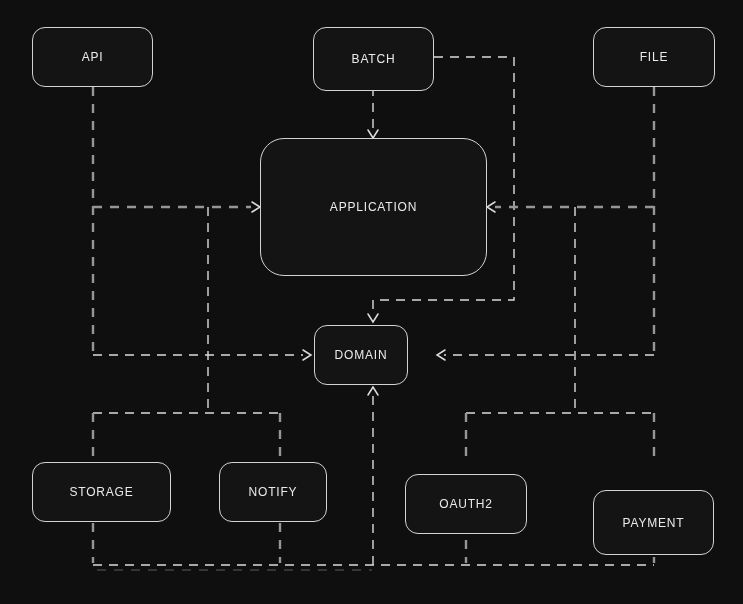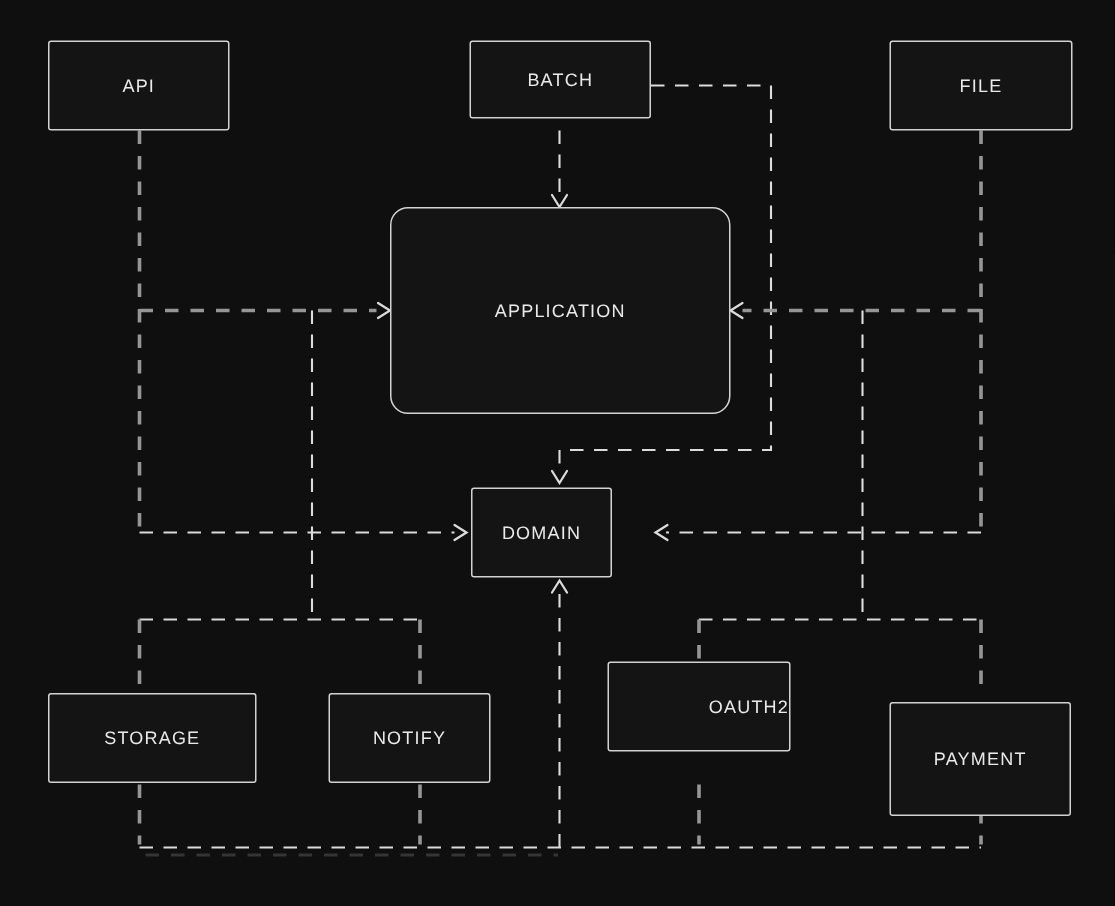--- a/index.html
+++ b/index.html
@@ -8,37 +8,37 @@
     width:743px;height:604px;
     background:#0f0f0f;
     overflow:hidden;
     font-family:"Liberation Sans", sans-serif;
   }
   #edges-layer{position:absolute;left:0;top:0;width:743px;height:604px;}
   .node{
     position:absolute;
     box-sizing:border-box;
     border:1.4px solid #d3d3d3;
-    border-radius:2px;
+    border-radius:13px;
     background:#141414;
     display:flex;align-items:center;justify-content:center;
     color:#eaeaea;
     font-size:12px;
     letter-spacing:0.8px;
   }
   .node span{white-space:nowrap;}
   .n-api        {left:32px;  top:27px;  width:121px; height:60px;}
-  .n-batch      {left:313px; top:27px;  width:121px; height:52px;}
+  .n-batch      {left:313px; top:27px;  width:121px; height:64px;}
   .n-file       {left:593px; top:27px;  width:122px; height:60px;}
-  .n-application{left:260px; top:138px; width:227px; height:138px; border-radius:12px;}
+  .n-application{left:260px; top:138px; width:227px; height:138px; border-radius:24px;}
   .n-domain     {left:314px; top:325px; width:94px; height:60px;}
   .n-storage    {left:32px;  top:462px; width:139px; height:60px;}
   .n-notify     {left:219px; top:462px; width:108px; height:60px;}
-  .n-oauth2     {left:405px; top:441px; width:122px; height:60px;justify-content:flex-end;}
-  .n-payment    {left:593px; top:468px; width:121px; height:76px;}
+  .n-oauth2     {left:405px; top:474px; width:122px; height:60px;}
+  .n-payment    {left:593px; top:490px; width:121px; height:65px;}
 </style>
 </head>
 <body>
 
 <div class="canvas">
 
   <svg id="edges-layer" viewBox="0 0 743 604" xmlns="http://www.w3.org/2000/svg">
       <polyline points="93,87 93,355" fill="none" stroke="#969696" stroke-width="2.4" stroke-dasharray="9 8"></polyline>
       <polyline points="93,207 251,207" fill="none" stroke="#969696" stroke-width="2.4" stroke-dasharray="9 8"></polyline>
       <polyline points="208,207 208,413" fill="none" stroke="#dcdcdc" stroke-width="1.4" stroke-dasharray="9 7"></polyline>

